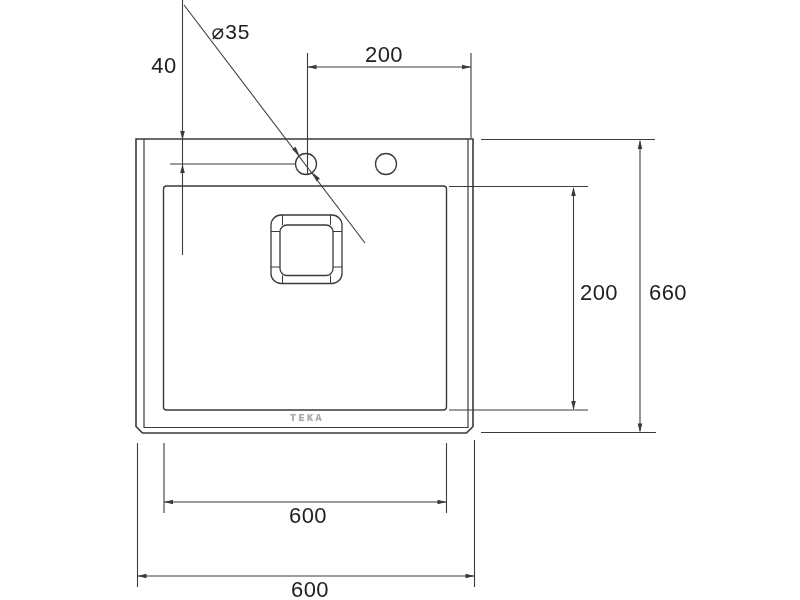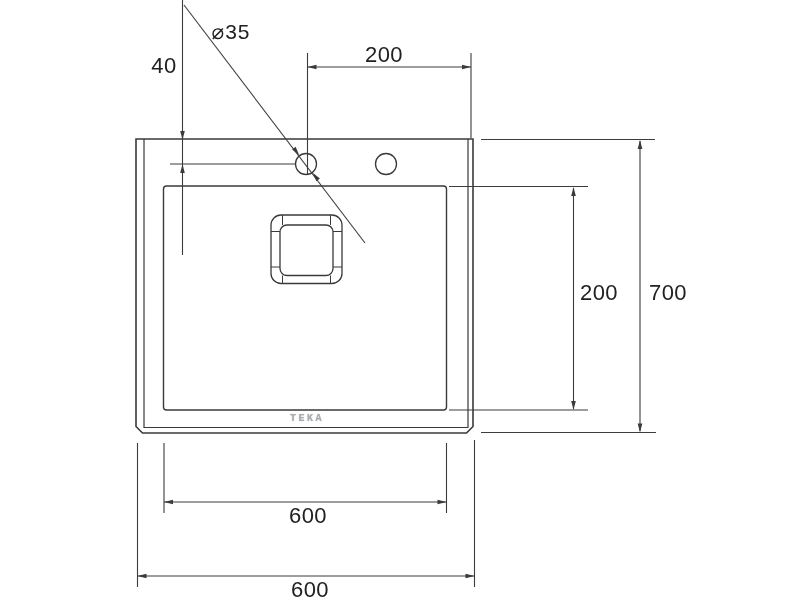--- a/index.html
+++ b/index.html
@@ -106,21 +106,21 @@
   </svg>
 
   <span class="dim-label" style="left:164px; top:66px;">40</span>
 
   <span class="dim-label dia-label" style="left:231px; top:32px;">⌀35</span>
 
   <span class="dim-label" style="left:384px; top:55px;">200</span>
 
   <span class="dim-label" style="left:599px; top:293px;">200</span>
 
-  <span class="dim-label" style="left:668px; top:293px;">700</span>
+  <span class="dim-label" style="left:668px; top:293px;">660</span>
 
   <span class="dim-label" style="left:308px; top:516px;">600</span>
 
   <span class="dim-label" style="left:310px; top:590px;">600</span>
 
   <span class="brand-logo" style="left:307px; top:418px;font-family:Liberation Mono, monospace;">TEKA</span>
 
 </div>
 
 </body></html>

